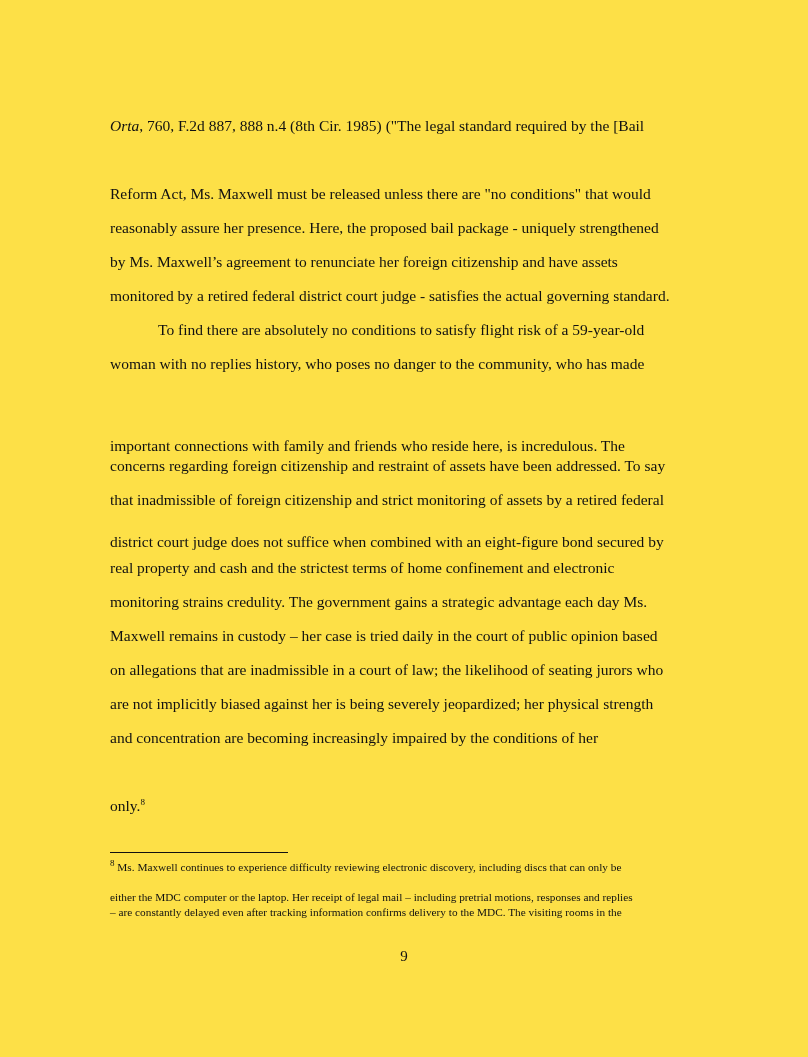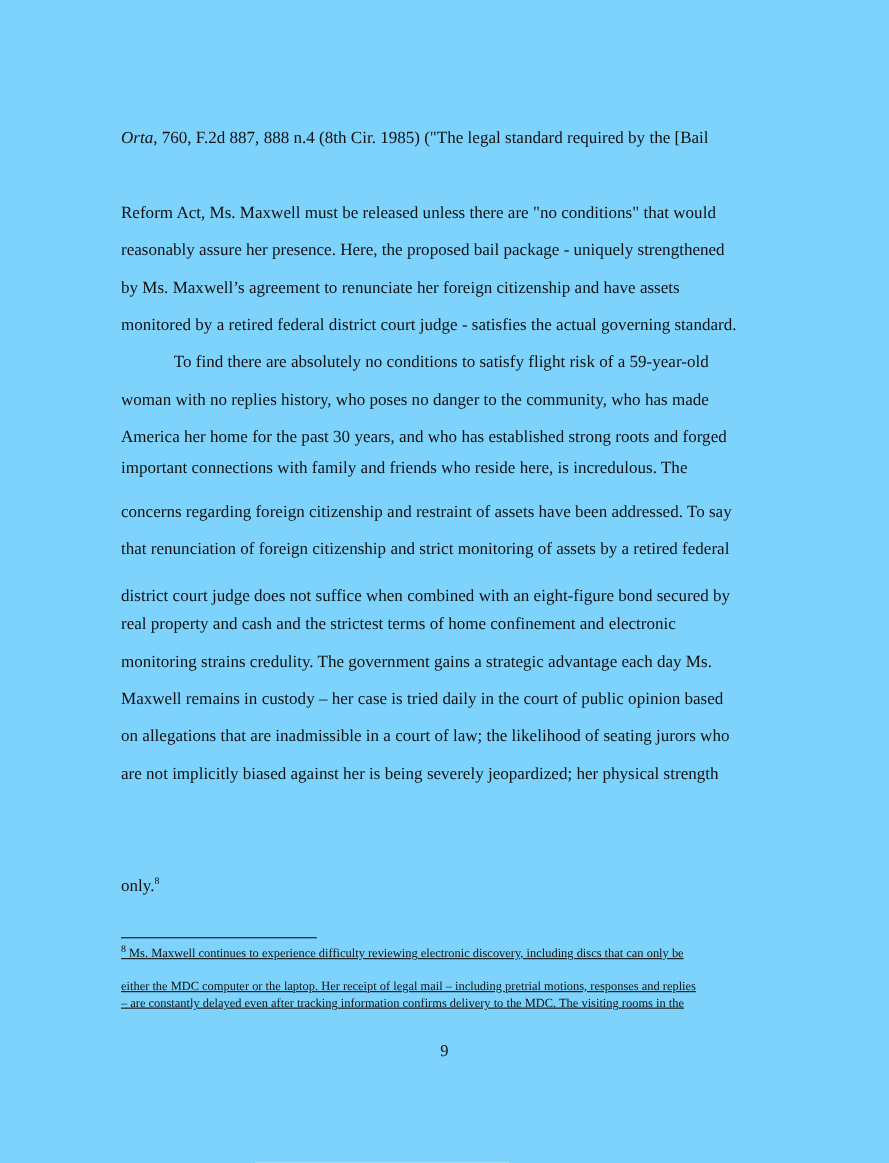--- a/index.html
+++ b/index.html
@@ -1,45 +1,45 @@
 <!DOCTYPE html>
 <html><head>
 <meta charset="utf-8">
 <style>
   html, body { margin: 0; padding: 0; background: #ffffff; }
   body { width: 808px; height: 1057px; position: relative; overflow: hidden;
          font-family: "Liberation Serif", "DejaVu Serif", serif; color: #111; }
-  .page { position: absolute; left: 0; top: 0; width: 808px; height: 1057px; background: #7dd3fc; }
+  .page { position: absolute; left: 0; top: 0; width: 808px; height: 1057px; background: #fde047; }
   .line { position: absolute; left: 110px; font-size: 15.5px; white-space: nowrap; line-height: 20px; }
   .fn-rule { position: absolute; left: 110px; top: 852px; width: 178px; border-top: 1px solid #111; }
-  .fn-line { position: absolute; left: 110px; font-size: 11.3px; white-space: nowrap; line-height: 14px; text-decoration: underline; }
+  .fn-line { position: absolute; left: 110px; font-size: 11.3px; white-space: nowrap; line-height: 14px; }
   .pagenum { position: absolute; left: 0; width: 808px; top: 948px; text-align: center; font-size: 15px; }
   sup { font-size: 9px; vertical-align: super; line-height: 0; }
 </style>
 </head>
 <body>
 
 <div class="page">
   <div class="line" style="top:116px"><i>Orta</i><span>, 760, F.2d 887, 888 n.4 (8th Cir. 1985) ("The legal standard required by the [Bail</span></div>
   <div class="line" style="top:184px">Reform Act, Ms. Maxwell must be released unless there are "no conditions" that would</div>
   <div class="line" style="top:218px">reasonably assure her presence. Here, the proposed bail package - uniquely strengthened</div>
   <div class="line" style="top:252px">by Ms. Maxwell’s agreement to renunciate her foreign citizenship and have assets</div>
   <div class="line" style="top:286px">monitored by a retired federal district court judge - satisfies the actual governing standard.</div>
   <div class="line" style="top:320px; left:158px">To find there are absolutely no conditions to satisfy flight risk of a 59-year-old</div>
   <div class="line" style="top:354px">woman with no replies history, who poses no danger to the community, who has made</div>
-  <div class="line" style="top:388px">America her home for the past 30 years, and who has established strong roots and forged</div>
-  <div class="line" style="top:416px">important connections with family and friends who reside here, is incredulous.  The</div>
+  <div class="line" style="top:436px">important connections with family and friends who reside here, is incredulous.  The</div>
   <div class="line" style="top:456px">concerns regarding foreign citizenship and restraint of assets have been addressed.  To say</div>
-  <div class="line" style="top:490px">that renunciation of foreign citizenship and strict monitoring of assets by a retired federal</div>
+  <div class="line" style="top:490px">that inadmissible of foreign citizenship and strict monitoring of assets by a retired federal</div>
   <div class="line" style="top:532px">district court judge does not suffice when combined with an eight-figure bond secured by</div>
   <div class="line" style="top:558px">real property and cash and the strictest terms of home confinement and electronic</div>
   <div class="line" style="top:592px">monitoring strains credulity. The government gains a strategic advantage each day Ms.</div>
   <div class="line" style="top:626px">Maxwell remains in custody – her case is tried daily in the court of public opinion based</div>
   <div class="line" style="top:660px">on allegations that are inadmissible in a court of law; the likelihood of seating jurors who</div>
   <div class="line" style="top:694px">are not implicitly biased against her is being severely jeopardized; her physical strength</div>
+  <div class="line" style="top:728px">and concentration are becoming increasingly impaired by the conditions of her</div>
   <div class="line" style="top:796px"><span>only.</span><sup>8</sup></div>
 
   <div class="fn-rule"></div>
 
   <div class="fn-line" style="top:860px"><sup>8</sup><span> Ms. Maxwell continues to experience difficulty reviewing electronic discovery, including discs that can only be</span></div>
   <div class="fn-line" style="top:890px">either the MDC computer or the laptop.  Her receipt of legal mail – including pretrial motions, responses and replies</div>
   <div class="fn-line" style="top:905px">– are constantly delayed even after tracking information confirms delivery to the MDC.  The visiting rooms in the</div>
 
   <div class="pagenum">9</div>
 </div>

